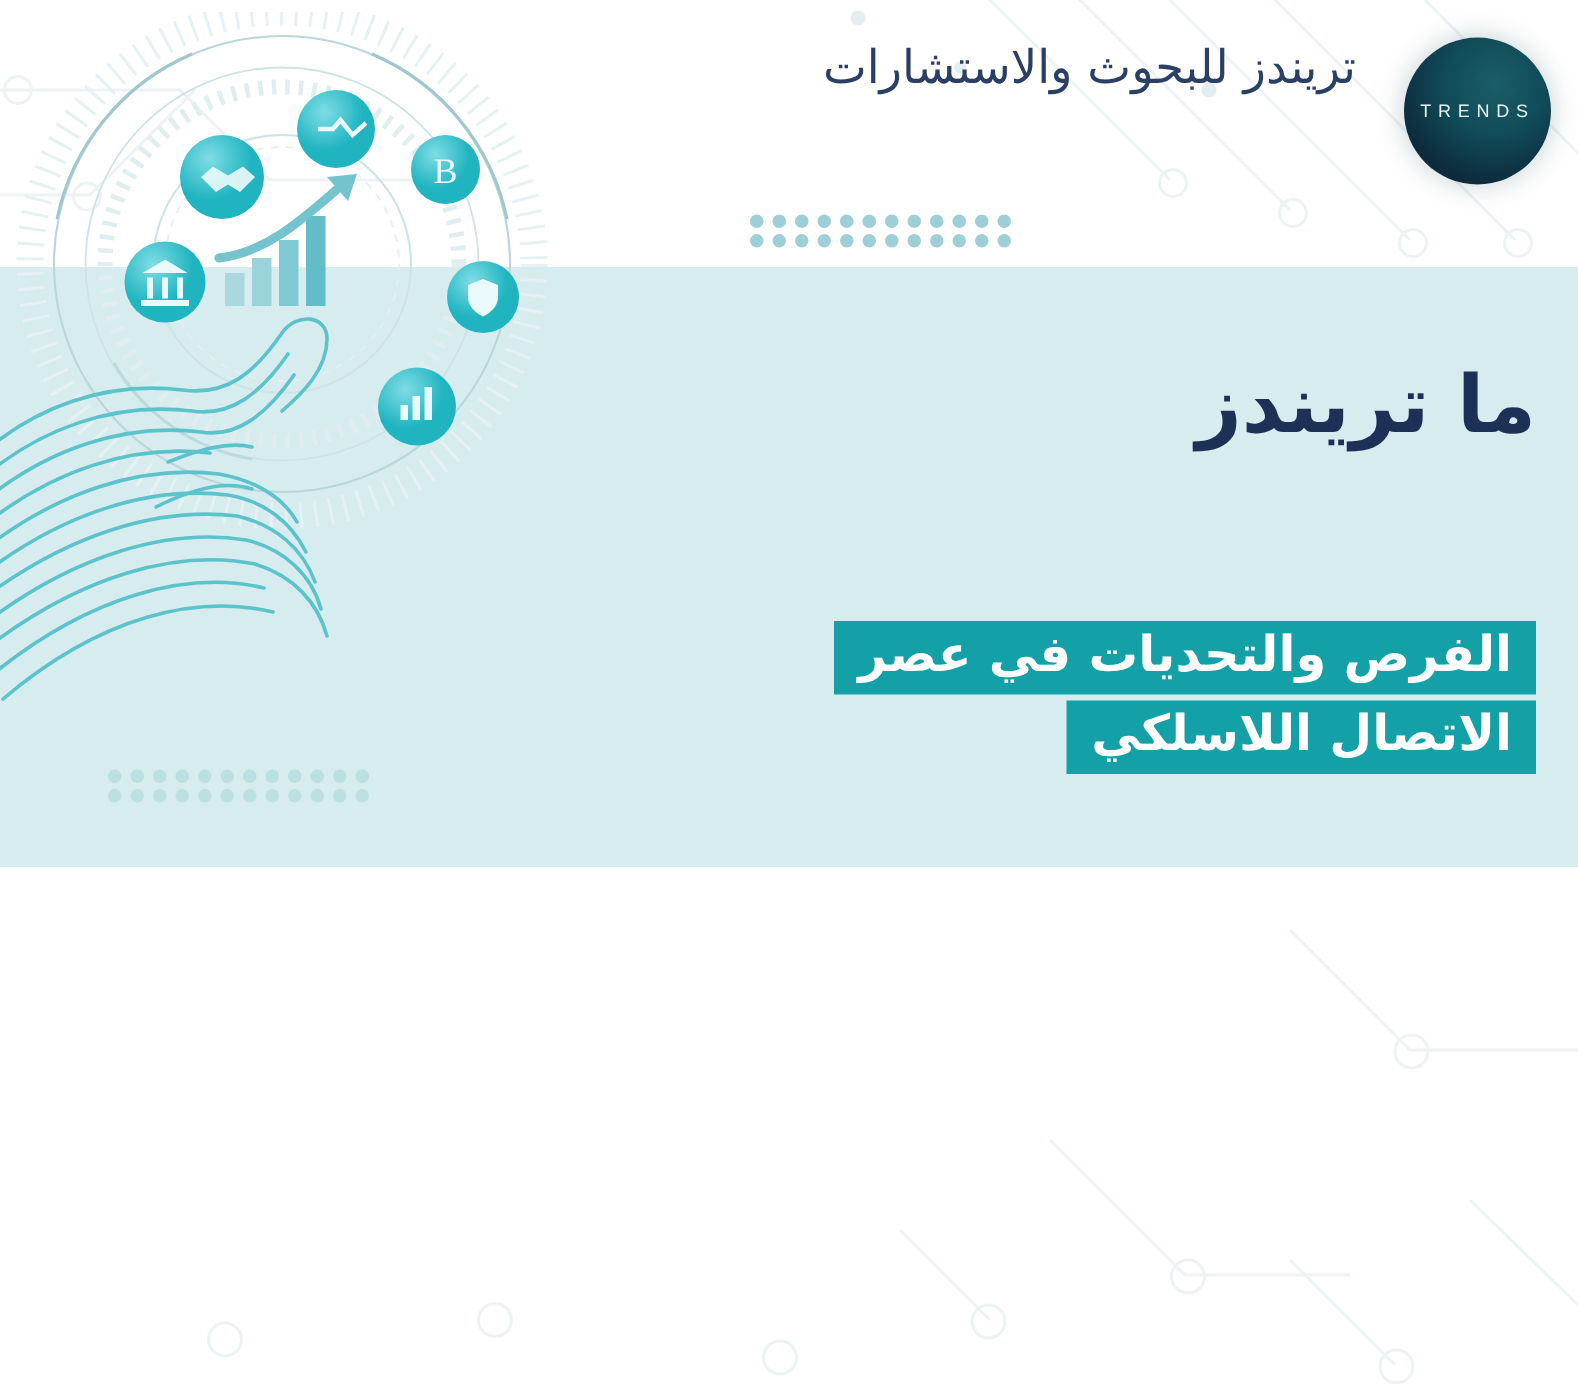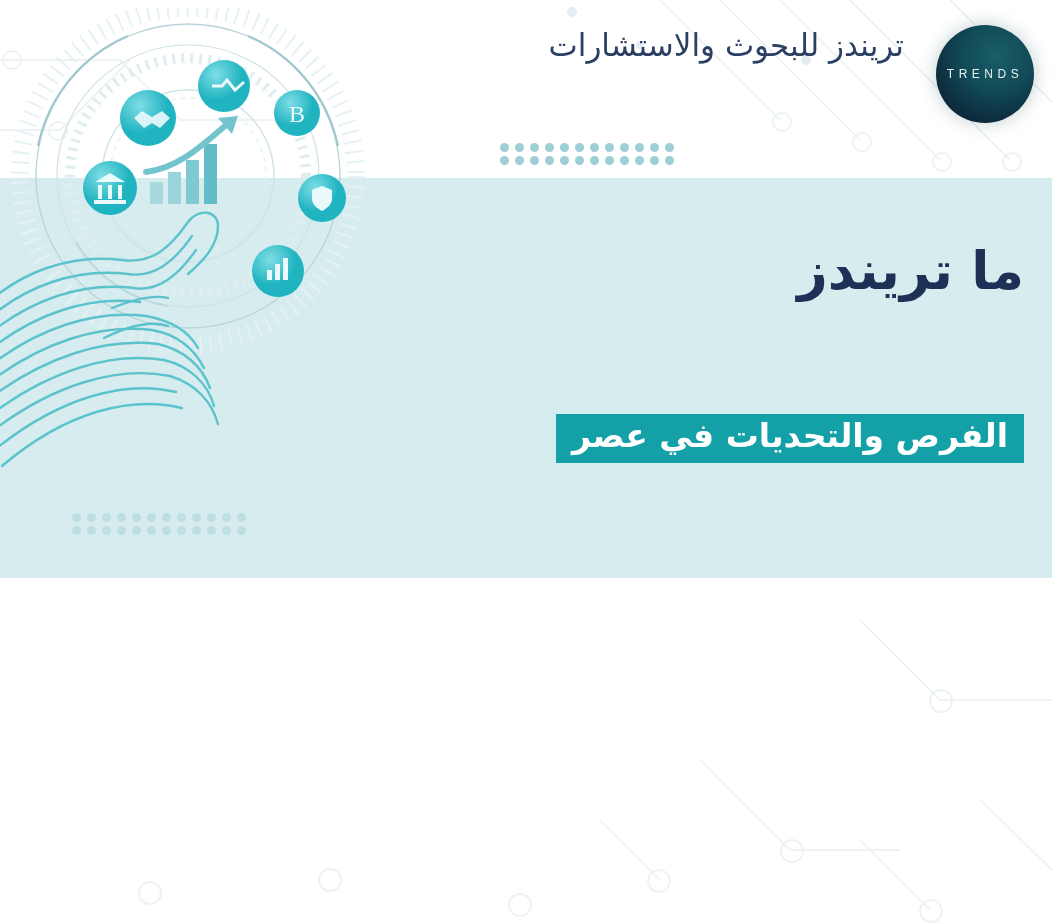--- a/index.html
+++ b/index.html
@@ -257,20 +257,21 @@
     <span>TRENDS</span>
   </div>
 
 
   <div class="title">
     <div>ما تريندز</div>
   </div>
 
   <div class="subtitle">
     <div><span>الفرص والتحديات في عصر</span></div>
+    <div><span>الاتصال اللاسلكي</span></div>
   </div>
 
   <div class="person">
     
     
     
     
     
     
     

